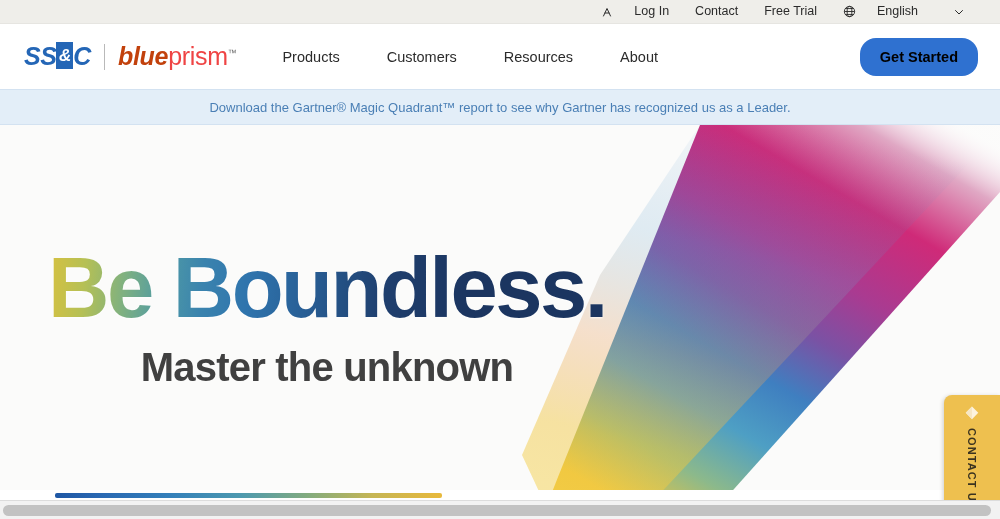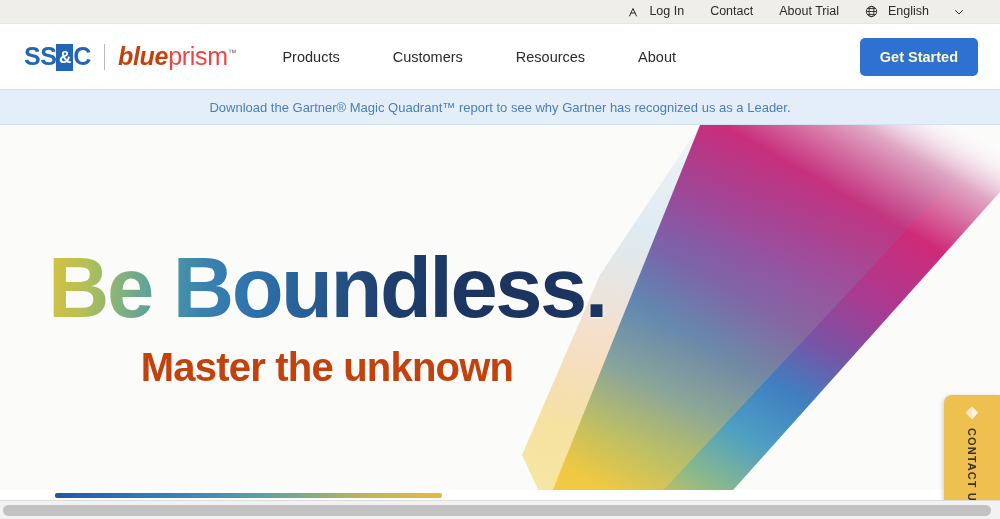--- a/index.html
+++ b/index.html
@@ -22,64 +22,65 @@
     padding-right: 22px;
     gap: 0px;
     border-bottom: 1px solid #e6e5e1;
   }
   .util-item {
     font-size: 12.5px;
     color: #2b2b2b;
     padding: 0 13px;
     display: flex;
     align-items: center;
-    gap: 10px;
+    gap: 21px;
     line-height: 1;
     cursor: pointer;
     white-space: nowrap;
   }
   .util-icon { display:inline-flex; align-items:center; justify-content:center; }
 
   
   .main-header {
     height: 65px;
     background: #ffffff;
     display: flex;
     align-items: center;
     padding: 0 22px 0 24px;
     position: relative;
   }
   .logo { display: flex; align-items: center; gap: 9px; cursor: pointer; }
   .logo-ssc {
     font-size: 25px; font-weight: bold; color: #2466b6;
-    letter-spacing: -0.5px; display: flex; align-items: flex-end;
+    letter-spacing: -0.5px; display: flex; align-items: flex-start;
     font-family: "Liberation Sans", sans-serif;
+    font-style: italic;
   }
   .amp-box {
     background: #2466b6; color: #fff; display:inline-flex;
     align-items:center; justify-content:center;
     width: 17px; height: 27px; font-size: 17px; font-weight: bold;
     margin: 0 0px;
   }
   .logo-divider { width:1px; height: 26px; background:#b9b9b9; margin: 0 4px; }
   .logo-blueprism { font-size: 25px; letter-spacing:-0.3px; }
   .logo-blue { color:#c2410c; font-weight:bold;font-style:italic; }
   .logo-prism { color:#ef4444; font-weight:400; }
   .logo-tm { font-size: 9px; color:#6b6b6b; vertical-align: super; }
 
-  .nav { display:flex; align-items:center; margin-left: 28px; gap: 17px; }
+  .nav { display:flex; align-items:center; margin-left: 28px; gap: 11px; }
   .nav-item {
     font-size: 14.5px; color:#2b2b2b; padding: 0 18px;
     cursor:pointer; white-space:nowrap;
   }
   .cta-button {
     margin-left:auto;
-    background:#2f71d0; color:#fef9c3;
+    background:#2f71d0; color:#000000;
     font-size:14.5px; font-weight:bold;
-    border:none; border-radius:5px;
+    border:none; border-radius:16px;
     padding: 11px 20px;
     cursor:pointer;
     white-space:nowrap;
   }
 
   
   .promo-banner {
     height: 36px;
     background: #e3eef8;
     display:flex; align-items:center; justify-content:center;
@@ -118,21 +119,21 @@
     -webkit-background-clip: text;
     background-clip: text;
     color: transparent;
     -webkit-text-fill-color: transparent;
     filter: drop-shadow(0 1px 1px rgba(255,255,255,0.85));
   }
   .subhead {
     margin-top: 16px;
     font-size: 40px;
     line-height: 1.08;
-    color:#c2410c;
+    color:#404040;
     letter-spacing:-0.8px;
     white-space:nowrap;
   }
   .subhead .b { font-weight: bold; }
   .subhead .l { font-weight: 400; }
 
   
   .contact-tab {
     position:absolute; right:0; top:395px;
     width: 56px; height: 115px;
@@ -199,21 +200,21 @@
         </svg>
       </span>
       <span>Log In</span>
     </div>
 
     <div class="util-item">
       <span>Contact</span>
     </div>
 
     <div class="util-item">
-      <span>About Trial</span>
+      <span>Free Trial</span>
     </div>
 
     <div class="util-item">
       <span class="util-icon">
         <svg width="13" height="13" viewBox="0 0 24 24" fill="none" stroke="#2b2b2b" stroke-width="1.7">
           <circle cx="12" cy="12" r="9.5"></circle>
           <ellipse cx="12" cy="12" rx="4.4" ry="9.5"></ellipse>
           <path d="M2.5 12 H21.5"></path>
             <path d="M4.2 6.6 H19.8"></path>
             <path d="M4.2 17.4 H19.8"></path>

